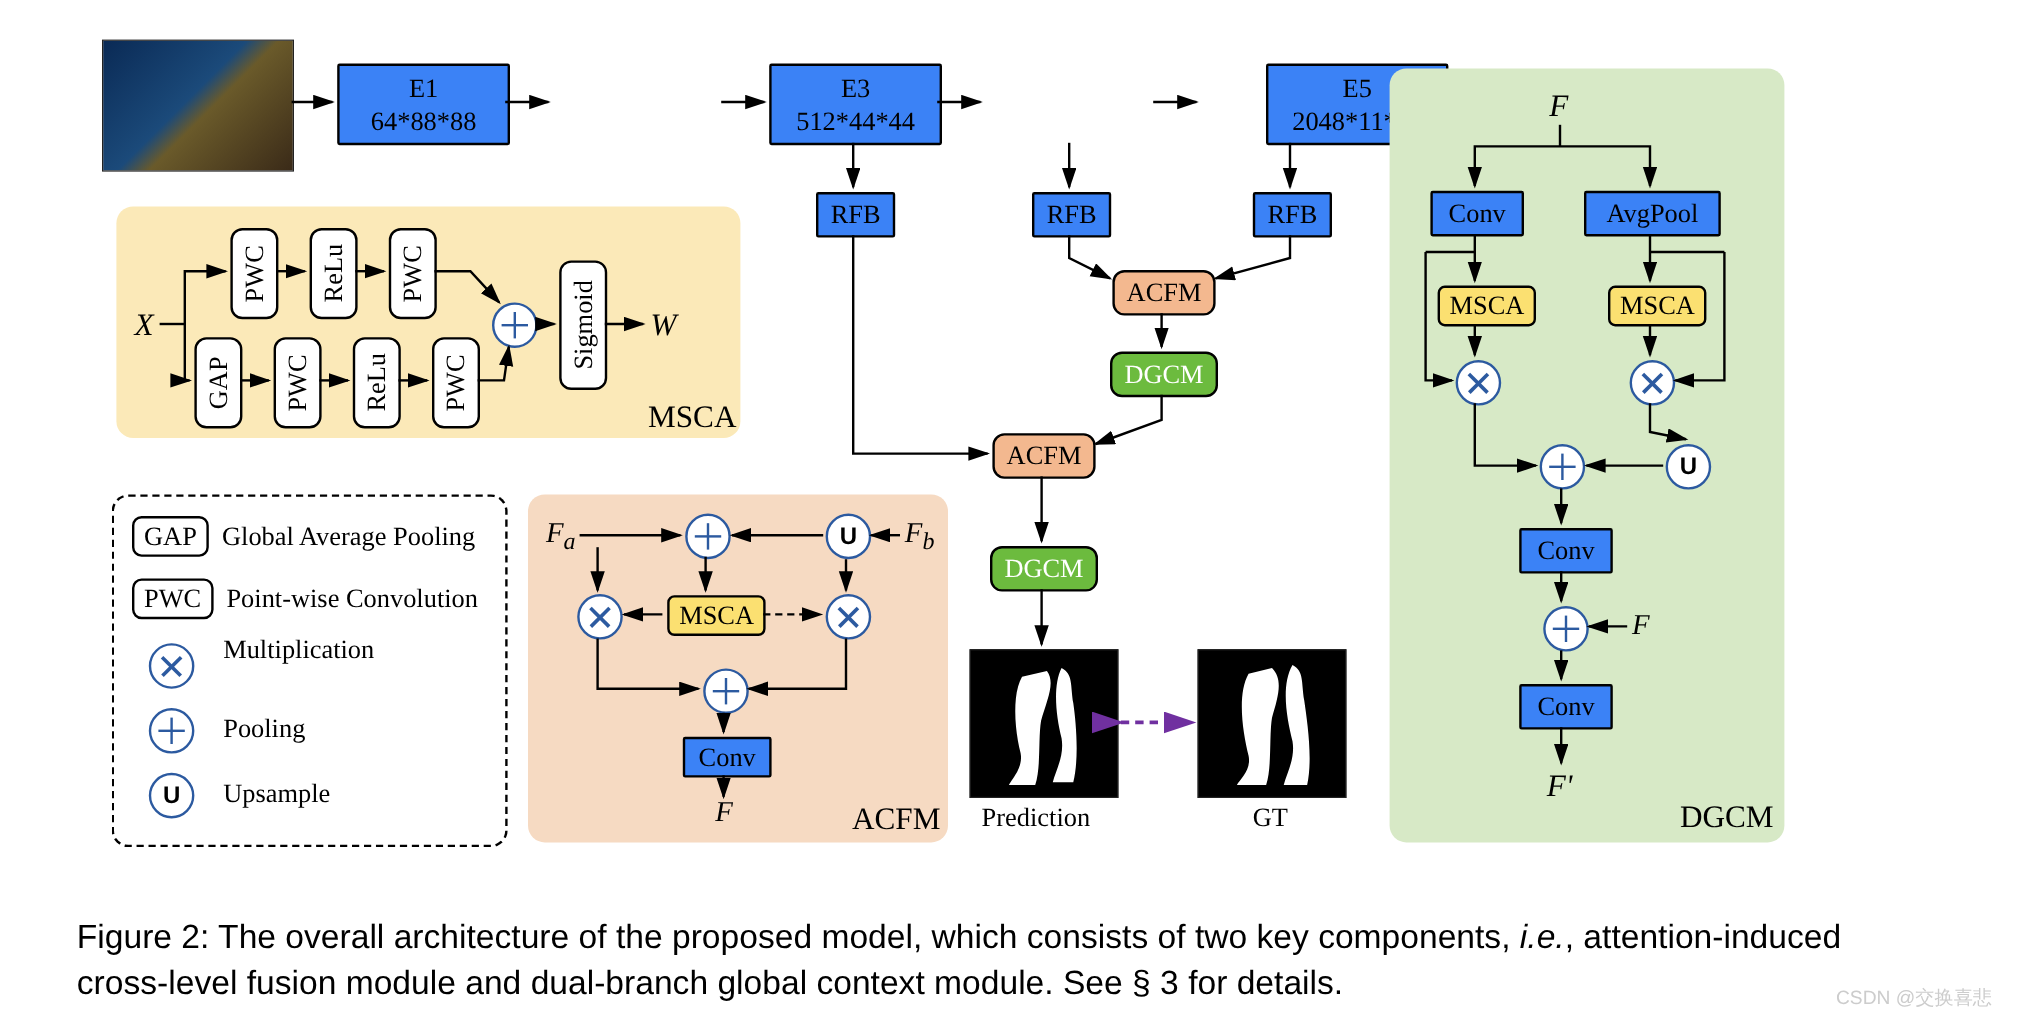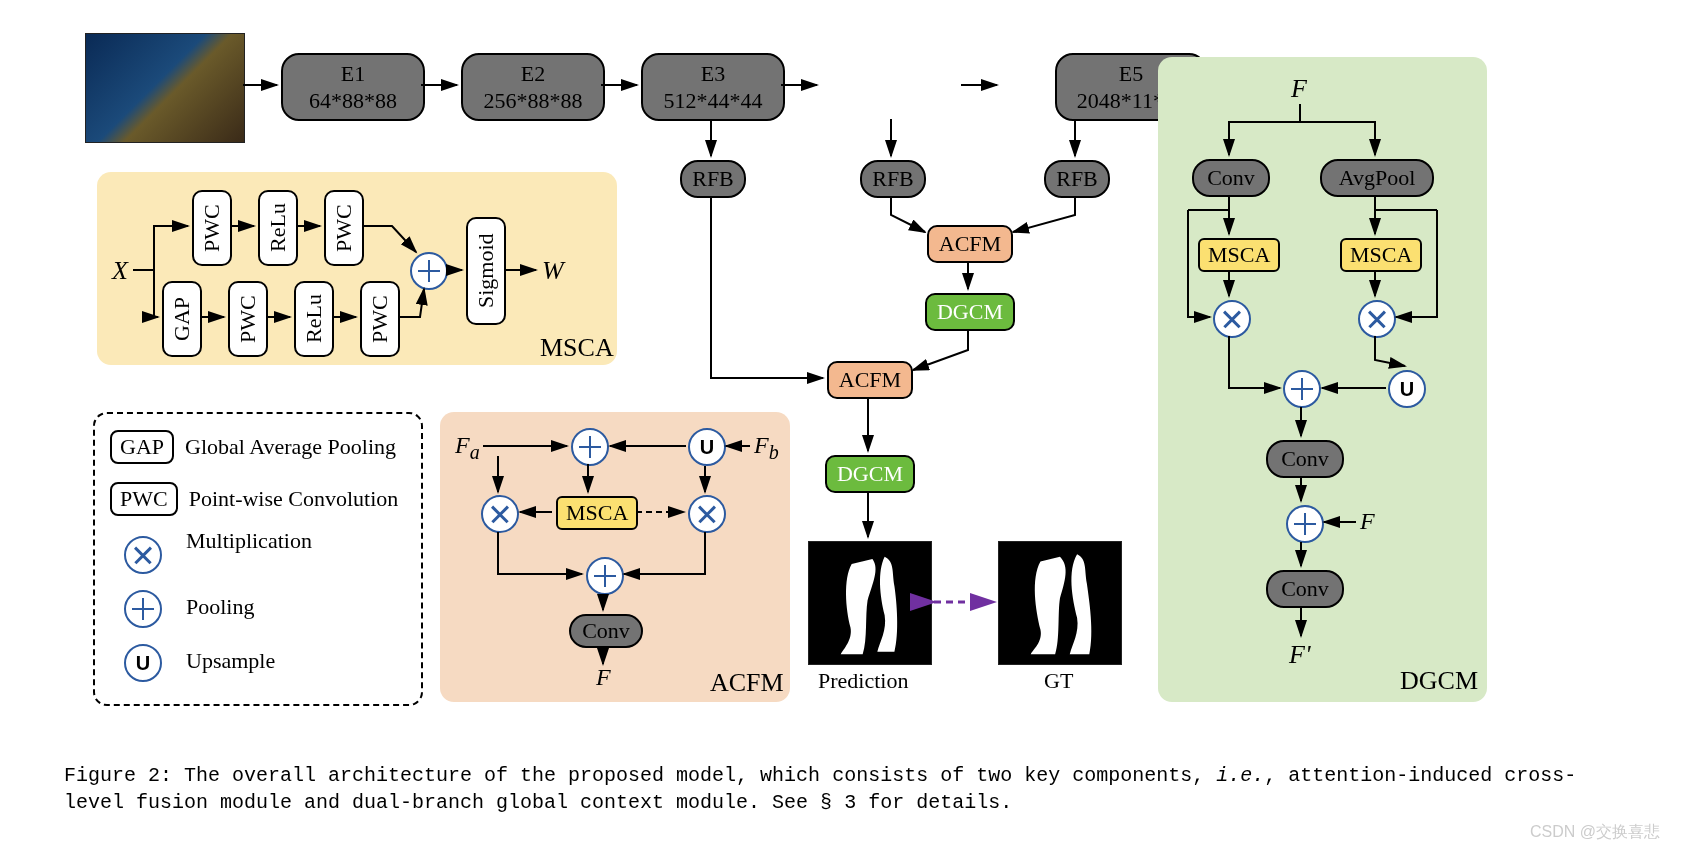--- a/index.html
+++ b/index.html
@@ -1,17 +1,17 @@
 <!DOCTYPE html>
 <html><head>
 <meta charset="utf-8">
 <style>
   body{margin:0;font-family:"Times New Roman",serif;background:#fff;color:#000}
   .canvas{position:relative;width:1681px;height:847px}
-  .box{position:absolute;border:2px solid #000;border-radius:18px;background:#737373;text-align:center;font-size:22px}
+  .box{position:absolute;border:2px solid #000;border-radius:2px;background:#3b82f6;text-align:center;font-size:22px}
   .box.tall{display:flex;flex-direction:column;justify-content:center;line-height:1.25}
   .lbl{position:absolute;font-size:22px}
   .bigbox{position:absolute;border-radius:14px}
   .msca-bg{background:#fbe9b8}
   .acfm-bg{background:#f6dac2}
   .dgcm-bg{background:#d7e9c6}
   .acfm-mod{background:#f3b88f;border:2px solid #000;border-radius:10px;text-align:center;font-size:22px;display:flex;align-items:center;justify-content:center;position:absolute}
   .dgcm-mod{background:#6cbb3e;border:2px solid #000;border-radius:10px;text-align:center;font-size:22px;display:flex;align-items:center;justify-content:center;position:absolute;color:#fff}
   .msca-tag{background:#fbe071;border:2px solid #000;border-radius:6px;padding:2px 8px;font-size:22px;position:absolute}
   .vbox{position:absolute;border:2px solid #000;border-radius:10px;background:#fff;writing-mode:vertical-rl;text-orientation:mixed;transform:rotate(180deg);text-align:center;font-size:22px;display:flex;align-items:center;justify-content:center}
@@ -19,38 +19,34 @@
   .circ.plus::before,.circ.plus::after{content:"";position:absolute;background:#2c5aa0}
   .circ.plus::before{width:22px;height:2.5px}
   .circ.plus::after{width:2.5px;height:22px}
   .circ.mult::before,.circ.mult::after{content:"";position:absolute;width:22px;height:2.5px;background:#2c5aa0}
   .circ.mult::before{transform:rotate(45deg)}
   .circ.mult::after{transform:rotate(-45deg)}
   .circ.up{font-family:Arial;font-weight:bold;color:#000;font-size:20px}
   .legend{position:absolute;border:2px dashed #000;border-radius:14px}
   .legendbox{display:inline-block;border:2px solid #000;border-radius:8px;padding:2px 8px;font-size:22px;background:#fff}
   .thumb{position:absolute;border:1px solid #222}
-  .caption{position:absolute;font-size:20px;line-height:1.35;font-family:Liberation Mono, monospace}
+  .caption{position:absolute;font-size:28px;line-height:1.35;font-family:Liberation Sans, sans-serif}
   .wm{position:absolute;color:#ccc;font-size:16px;font-family:Arial}
   svg{position:absolute;left:0;top:0;pointer-events:none}
 </style>
 </head>
 <body>
 
 <div class="canvas">
 
 <div class="thumb" style="left:85px;top:33px;width:158px;height:108px;background:linear-gradient(135deg,#0a2a55 0%,#1b4a7a 45%,#6a5a2a 55%,#3a2a18 100%)"></div>
 
 <div class="box tall" style="left:281px;top:53px;width:140px;height:64px">
   <div>E1</div>
   <div>64*88*88</div>
-</div>
-<div class="box tall" style="left:461px;top:53px;width:140px;height:64px">
-  <div>E2</div>
-  <div>256*88*88</div>
 </div>
 <div class="box tall" style="left:641px;top:53px;width:140px;height:64px">
   <div>E3</div>
   <div>512*44*44</div>
 </div>
 <div class="box tall" style="left:1055px;top:53px;width:148px;height:64px">
   <div>E5</div>
   <div>2048*11*11</div>
 </div>
 

